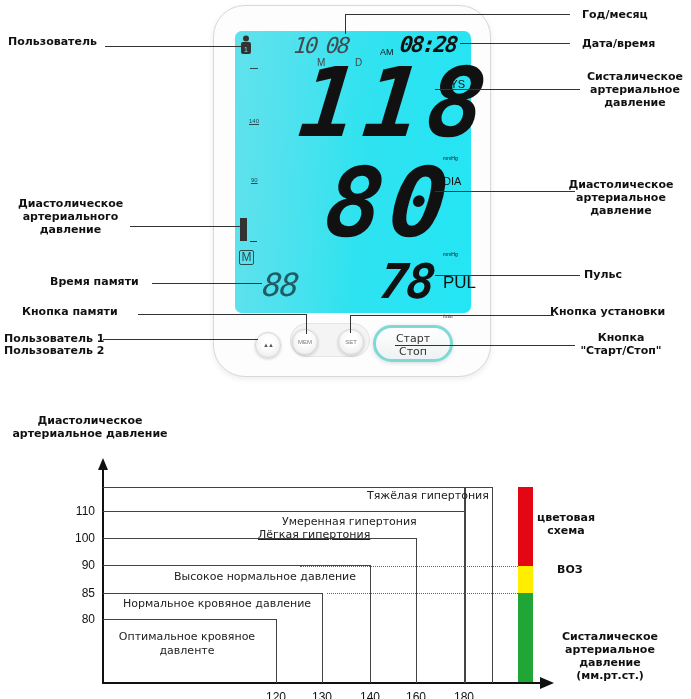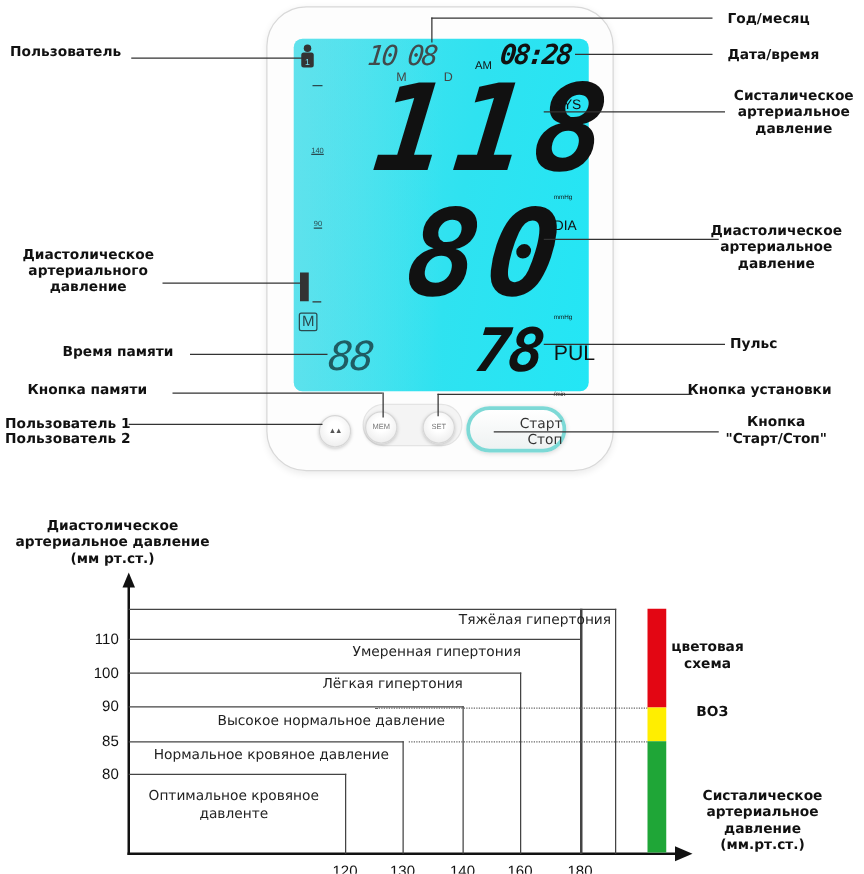--- a/index.html
+++ b/index.html
@@ -16,21 +16,21 @@
   .device { position: absolute; left: 213px; top: 5px; width: 278px; height: 372px; border: 1px solid #d8d8d8; border-radius: 32px; background: #fdfdfd; box-shadow: 0 2px 6px rgba(0,0,0,0.08); }
   .lcd { position: absolute; left: 235px; top: 31px; width: 236px; height: 282px; border-radius: 7px; background: linear-gradient(100deg, #4fe3ee 0%, #2fe2f0 55%, #23e6f5 100%); overflow: hidden; }
   .lcd-shade { position: absolute; left: 0; top: 0; width: 120px; height: 282px; background: linear-gradient(90deg, rgba(110,225,235,0.55), rgba(80,230,240,0)); }
 
   .seg { position: absolute; font-family: "DejaVu Sans Mono", monospace; font-style: italic; color: #111; transform: skewX(-6deg); letter-spacing: -2px; }
   .seg.dim { color: #414a4c; }
   .small-lbl { position: absolute; font-family: "Liberation Sans", sans-serif; color: #111; margin-top: 13px; }
   .scale-tick { position: absolute; font-family: "Liberation Sans", sans-serif; font-size: 6px; color: #2a4a4f; text-decoration: underline; }
 
   .btn-round { position: absolute; width: 26px; height: 26px; border-radius: 50%; background: radial-gradient(circle at 50% 40%, #ffffff 30%, #e6e6e6 100%); border: 1px solid #d6d6d6; box-shadow: 0 1px 3px rgba(0,0,0,0.2); font-family: "Liberation Sans", sans-serif; font-size: 6px; color: #777; display: flex; align-items: center; justify-content: center; }
-  .btn-pill { position: absolute; left: 373px; top: 325px; width: 80px; height: 37px; border-radius: 19px; border: 3px solid #7dd9d6; background: linear-gradient(180deg, #ffffff, #eef2f2); box-shadow: 0 1px 4px rgba(0,0,0,0.15); font-family: "DejaVu Sans", sans-serif; font-size: 11px; line-height: 13px; color: #333; text-align: right; padding-top: 4px; }
+  .btn-pill { position: absolute; left: 373px; top: 325px; width: 80px; height: 37px; border-radius: 19px; border: 3px solid #7dd9d6; background: linear-gradient(180deg, #ffffff, #eef2f2); box-shadow: 0 1px 4px rgba(0,0,0,0.15); font-family: "DejaVu Sans", sans-serif; font-size: 11px; line-height: 13px; color: #333; text-align: center; padding-top: 4px; }
   .mem-set-plate { position: absolute; left: 290px; top: 323px; width: 80px; height: 34px; border-radius: 17px; background: #f4f4f4; border: 1px solid #e4e4e4; }
 
   
   .chart-text { position: absolute; font-family: "DejaVu Sans", sans-serif; font-size: 11px; color: #222; }
   .tick-y { position: absolute; font-family: "Liberation Sans", sans-serif; font-size: 12px; color: #111; text-align: right; width: 30px; }
   .tick-x { position: absolute; font-family: "Liberation Sans", sans-serif; font-size: 12px; color: #111; }
   .box { position: absolute; border-top: 1.5px solid #444; border-right: 1.5px solid #444; }
   .dotted { position: absolute; border-top: 1.5px dotted #666; height: 0; }
 </style>
 </head>
@@ -141,42 +141,41 @@
 
 <div class="line" style="left:395px;top:345px;width:180px;"></div>
 <div class="lbl c" style="left:566px;top:331px;width:110px;">
   <div>Кнопка</div>
   <div>"Старт/Стоп"</div>
 </div>
 
 <div class="lbl c" style="left:5px;top:414px;width:170px;">
   <div>Диастолическое</div>
   <div>артериальное давление</div>
-  <div>(мм рт.ст.)</div>
 </div>
 
 <div class="abs" style="left:102px;top:466px;width:2px;height:218px;background:#111;"></div>
 <div class="abs" style="left:98px;top:458px;width:0;height:0;border-left:5px solid transparent;border-right:5px solid transparent;border-bottom:12px solid #111;"></div>
 <div class="abs" style="left:102px;top:682px;width:440px;height:2px;background:#111;"></div>
 <div class="abs" style="left:540px;top:677px;width:0;height:0;border-top:6px solid transparent;border-bottom:6px solid transparent;border-left:14px solid #111;"></div>
 
 <div class="box" style="left:103px;top:487px;width:390px;height:196px;"></div>
 <div class="abs" style="left:464px;top:487px;width:1.5px;height:196px;background:#444;"></div>
 <div class="box" style="left:103px;top:511px;width:362px;height:172px;"></div>
 <div class="box" style="left:103px;top:538px;width:314px;height:145px;"></div>
 <div class="box" style="left:103px;top:565px;width:268px;height:118px;"></div>
 <div class="box" style="left:103px;top:593px;width:220px;height:90px;"></div>
 <div class="box" style="left:103px;top:619px;width:174px;height:64px;"></div>
 
 <div class="dotted" style="left:300px;top:566px;width:218px;"></div>
 <div class="dotted" style="left:327px;top:593px;width:191px;"></div>
 
 <div class="chart-text" style="left:327px;top:489px;margin-left:40px;">Тяжёлая гипертония</div>
 <div class="chart-text" style="left:282px;top:515px;">Умеренная гипертония</div>
-<div class="chart-text" style="left:258px;top:540px;">Лёгкая гипертония</div>
+<div class="chart-text" style="left:258px;top:528px;text-decoration:underline;">Лёгкая гипертония</div>
 <div class="chart-text" style="left:174px;top:570px;">Высокое нормальное давление</div>
 <div class="chart-text" style="left:123px;top:597px;">Нормальное кровяное давление</div>
 <div class="chart-text" style="left:112px;top:630px;width:150px;text-align:center;line-height:14px;">
   <div>Оптимальное кровяное</div>
   <div>давленте</div>
 </div>
 
 <div class="tick-y" style="left:65px;top:504px;">110</div>
 <div class="tick-y" style="left:65px;top:531px;">100</div>
 <div class="tick-y" style="left:65px;top:558px;">90</div>

